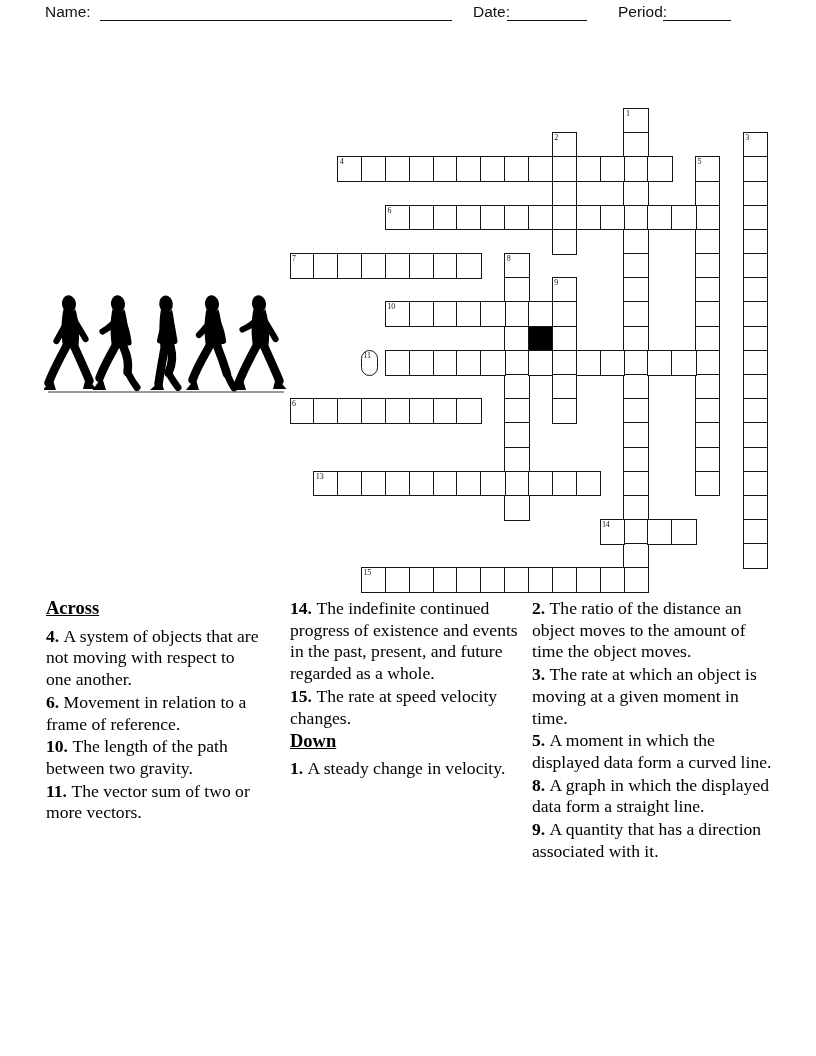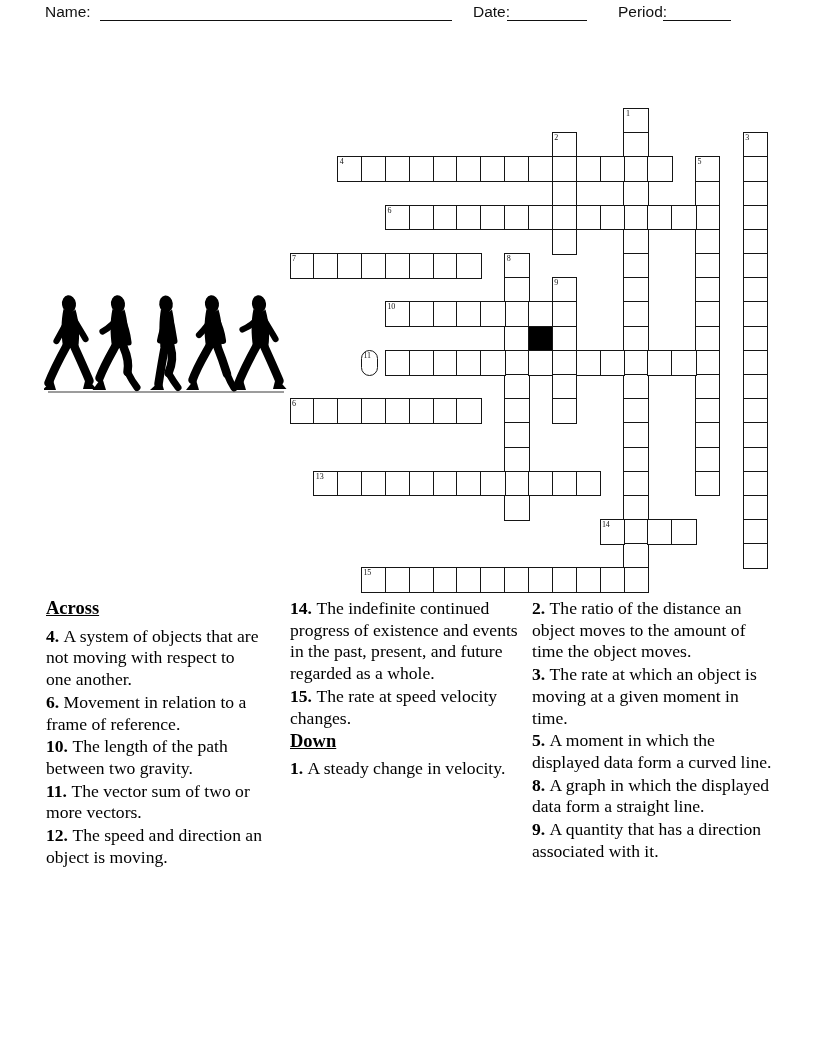--- a/index.html
+++ b/index.html
@@ -287,21 +287,20 @@
     </g>
     <line x1="4" y1="98" x2="240" y2="98" stroke="#3a3a3a" stroke-width="1.2"></line>
   </svg>
 
   <div class="clue-col" style="left:46px;width:218px;">
       <div class="clue-heading">Across</div>
       <p class="clue"><b>4. </b><span>A system of objects that are not moving with respect to one another.</span></p>
       <p class="clue"><b>6. </b><span>Movement in relation to a frame of reference.</span></p>
       <p class="clue"><b>10. </b><span>The length of the path between two gravity.</span></p>
       <p class="clue"><b>11. </b><span>The vector sum of two or more vectors.</span></p>
-      <p class="clue"><b>12. </b><span>The speed and direction an object is moving.</span></p>
     </div>
   <div class="clue-col" style="left:290px;width:236px;">
       <p class="clue"><b>14. </b><span>The indefinite continued progress of existence and events in the past, present, and future regarded as a whole.</span></p>
       <p class="clue"><b>15. </b><span>The rate at speed velocity changes.</span></p>
       <div class="clue-heading mid">Down</div>
       <p class="clue"><b>1. </b><span>A steady change in velocity.</span></p>
     </div>
   <div class="clue-col" style="left:532px;width:242px;">
       <p class="clue"><b>2. </b><span>The ratio of the distance an object moves to the amount of time the object moves.</span></p>
       <p class="clue"><b>3. </b><span>The rate at which an object is moving at a given moment in time.</span></p>

